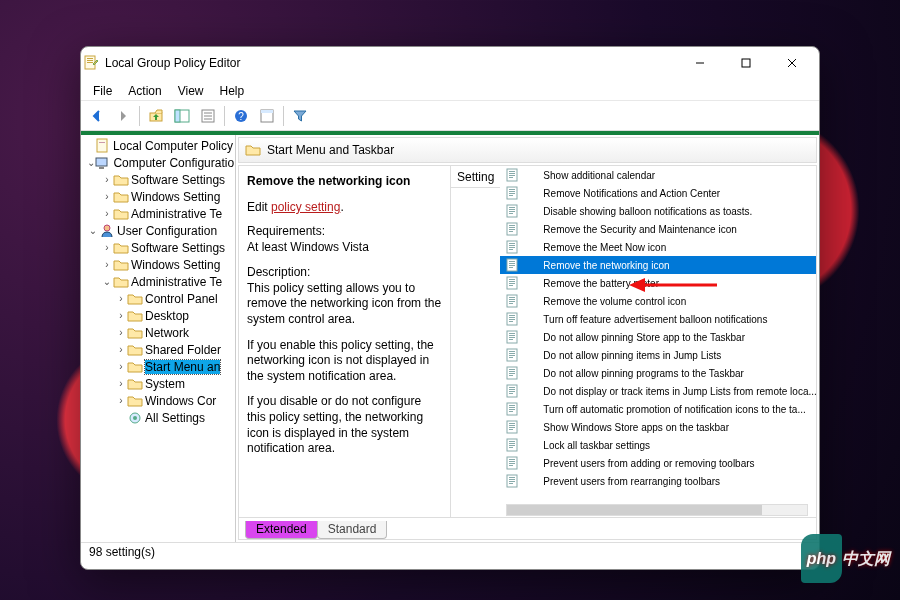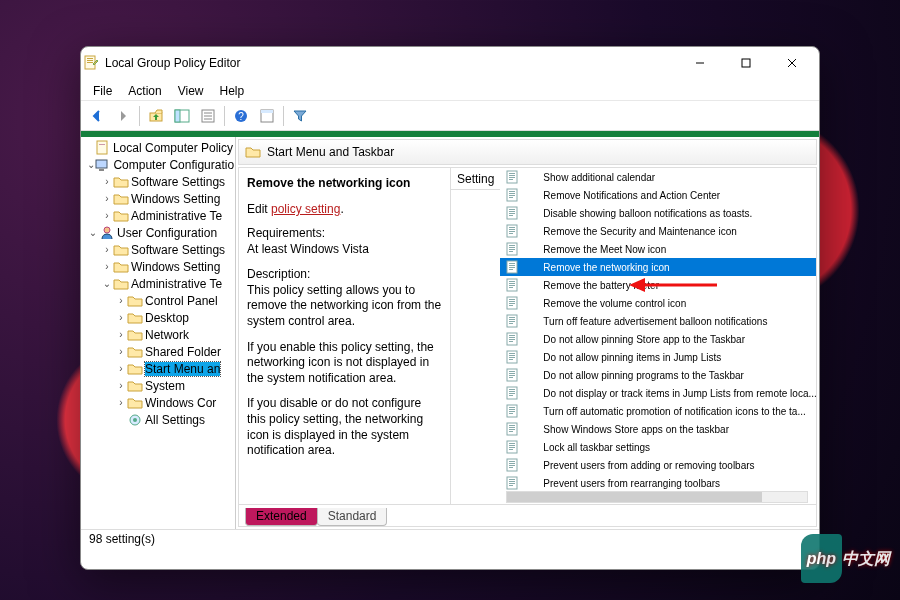--- a/index.html
+++ b/index.html
@@ -13,21 +13,21 @@
             display:flex; flex-direction:column; font-size:12px; color:#000; }
   .titlebar { height:32px; display:flex; align-items:center; padding:0 4px 0 2px; }
   .titlebar .icon { width:16px; height:16px; margin-right:6px; }
   .titlebar .title { flex:1; font-size:12px; }
   .winbtn { width:46px; height:30px; display:flex; align-items:center; justify-content:center; }
   .menubar { height:22px; display:flex; align-items:flex-end; padding:0 4px; gap:0; border-bottom:1px solid #e8e8e8; }
   .menuitem { padding:2px 8px; font-size:12px; }
   .toolbar { height:30px; display:flex; align-items:center; padding:0 4px; gap:2px; border-bottom:1px solid #ddd;}
   .tbtn { width:24px; height:24px; display:flex; align-items:center; justify-content:center; border:1px solid transparent; }
   .tsep { width:1px; height:20px; background:#ccc; margin:0 2px; }
-  .body { flex:1; display:flex; border-top:6px solid #15803d; overflow:hidden; }
+  .body { flex:1; display:flex; border-top:4px solid #15803d; overflow:hidden; }
   .tree { width:155px; border-right:1px solid #ccc; overflow:hidden; padding:2px 0 2px 2px; background:#fff; }
   .node { display:flex; align-items:center; height:17px; white-space:nowrap; overflow:hidden; font-size:12px; padding-right:2px; }
   .node .tw { text-align:center; font-size:10px; color:#555; }
   .node .fic { width:16px; height:16px; margin-right:2px; flex:none; }
   .node.sel .lbl { background:#0ea5e9; outline:1px dotted #555; }
   .rightpane { flex:1; display:flex; flex-direction:column; overflow:hidden; }
   .rhead { height:26px; background:linear-gradient(#fff,#f0f0f0); border:1px solid #ddd; margin:2px;
            display:flex; align-items:center; padding:0 6px; gap:6px; font-size:12px; }
   .rbody { flex:1; display:flex; border:1px solid #ddd; margin:0 2px; overflow:hidden; }
   .desc { width:212px; border-right:1px solid #ddd; padding:8px 8px 8px 8px; font-size:12px; overflow:hidden; }
@@ -35,24 +35,24 @@
   .desc a { color:#b91c1c; }
   .desc p { margin:10px 0 0 0; line-height:1.3; }
   .list { flex:1; display:flex; flex-direction:row; overflow:hidden; }
   .colhdr { height:22px; border-bottom:1px solid #ddd; display:flex; align-items:center; padding:0 6px; font-size:12px; }
   .rows { flex:1; overflow:hidden; position:relative; }
   .row { height:18px; display:flex; align-items:center; padding:0 6px; gap:23px; font-size:10px; white-space:nowrap; overflow:hidden; }
   .row.sel { background:#0078d7; color:#fff; }
   .row .pic { width:14px; height:14px; flex:none; }
   .arrow { position:absolute; pointer-events:none; }
   .tabs { height:22px; display:flex; align-items:flex-end; padding:0 6px; border:1px solid #ddd; border-top:none; margin:0 2px 2px 2px; font-size:12px; background:#fff;}
-  .tab { padding:1px 10px 2px 10px; border:1px solid #bbb; border-top:none; margin-right:-1px; background:#be185d;
+  .tab { padding:1px 10px 2px 10px; border:1px solid #bbb; border-top:none; margin-right:-1px; background:#d946ef;
          border-bottom-left-radius:4px; border-bottom-right-radius:4px; }
   .tab.inactive { background:#f4f4f4; color:#444; }
-  .status { height:40px; border-top:1px solid #ddd; padding:2px 8px; font-size:12px; }
+  .status { height:27px; border-top:1px solid #ddd; padding:2px 8px; font-size:12px; }
   .hscroll { position:absolute; left:6px; right:8px; bottom:1px; height:12px; background:#f0f0f0; border:1px solid #ddd;}
   .hscroll .thumb { position:absolute; left:0; top:0; bottom:0; width:85%; background:#cfcfcf;}
   .watermark { position:absolute; right:10px; bottom:30px; font-family:Arial; font-weight:bold; font-style:italic;
                color:#fff; opacity:.9; text-shadow:0 0 4px #b00; }
   .watermark .p { color:#fff; background:#0f766e; border-radius:12px 4px 12px 4px; padding:16px 6px;}
   svg { display:block; }
 </style>
 </head>
 <body>
 

